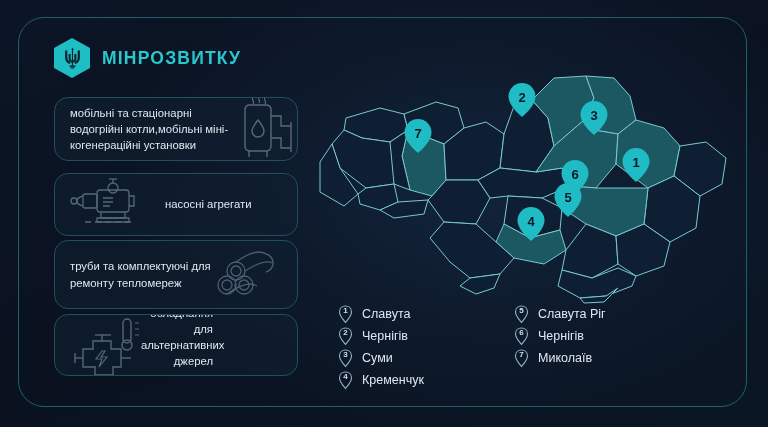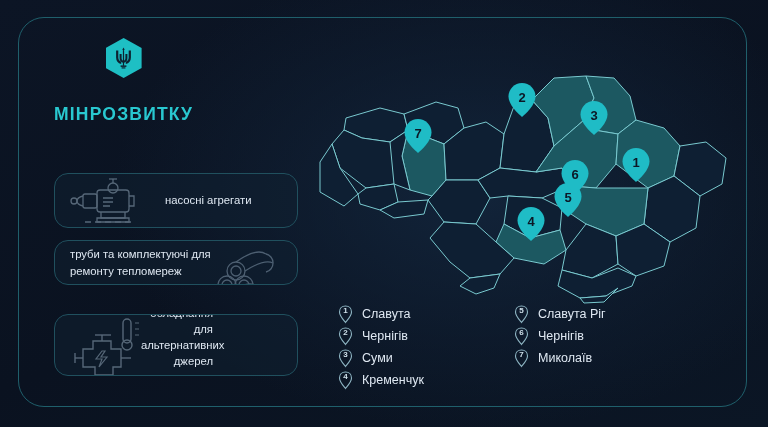--- a/index.html
+++ b/index.html
@@ -22,21 +22,21 @@
     left: 18px; top: 17px;
     width: 729px; height: 390px;
     border: 1px solid #1f5f6b;
     border-radius: 26px;
     pointer-events: none;
   }
 
   
   #brand {
     position: absolute; left: 54px; top: 38px;
-    display: flex; align-items: center; gap: 26px; flex-direction: column;
+    display: flex; align-items: center; gap: 12px;
   }
   .hexlogo {
     width: 36px; height: 40px; position: relative;
     display: flex; align-items: center; justify-content: center;
   }
   .hexlogo .hexbg {
     position: absolute; inset: 0;
     background: #1ebfc4;
     clip-path: polygon(50% 0%, 100% 25%, 100% 75%, 50% 100%, 0% 75%, 0% 25%);
   }
@@ -68,25 +68,25 @@
   }
   .card .cicon {
     position: absolute;
     z-index: 1;
     opacity: 0.5;
   }
   #card1 { top: 97px;  height: 64px; }
   #card1 .ctext { padding-left: 15px; width: 185px; }
   #card1 .cicon { right: -4px; top: -6px; }
 
-  #card2 { top: 173px; height: 55px; }
+  #card2 { top: 173px; height: 63px; }
   #card2 .ctext { padding-left: 110px; }
   #card2 .cicon { left: 8px; top: 4px; }
 
-  #card3 { top: 240px; height: 45px; }
+  #card3 { top: 240px; height: 69px; }
   #card3 .ctext { padding-left: 15px; width: 175px; }
   #card3 .cicon { right: 6px; top: 6px; }
 
   #card4 { top: 314px; height: 62px; }
   #card4 .ctext { padding-left: 86px; width: 158px; text-align: right; }
   #card4 .cicon { left: 6px; top: -6px; }
 
   
   #map { position: absolute; left: 318px; top: 72px; width: 440px; height: 232px; }
   #map svg { width: 100%; height: 100%; display: block; }
@@ -134,20 +134,34 @@
           <path d="M4.6 6.9 h2 v4.3 c0 1.4 0.6 2.1 1.9 2.5 v2.2 C5.9 15.3 4.6 13.8 4.6 11.2 Z"></path>
           <path d="M12.4 6.9 h-2 v4.3 c0 1.4 -0.6 2.1 -1.9 2.5 v2.2 c2.6 -0.6 3.9 -2.1 3.9 -4.7 Z"></path>
           <path d="M5.6 18.4 h5.8 v1.5 h-5.8 Z"></path>
           <path d="M6.6 20.3 h3.8 v1.2 h-3.8 Z"></path>
         </g>
       </svg>
     </span>
     <span id="brand-title">МІНРОЗВИТКУ</span>
   </div>
 
+  <div class="card" id="card1">
+    <span class="cicon">
+      <svg width="92" height="76" viewBox="0 0 92 76" fill="none" stroke="#9fb4c6" stroke-width="1.4">
+        <path d="M36 18c0-3 2-5 5-5h16c3 0 5 2 5 5v36c0 3-2 5-5 5H41c-3 0-5-2-5-5z"></path>
+        <path d="M49 28c4 5 6 8 6 11a6 6 0 0 1-12 0c0-3 2-6 6-11z"></path>
+        <path d="M62 24h10v10h10"></path>
+        <path d="M62 46h10v10h10"></path>
+        <path d="M82 30v30"></path>
+        <path d="M40 59v6M58 59v6"></path>
+        <path d="M44 6c-2 2 2 3 0 6M50 5c-2 2 2 3 0 6M56 6c-2 2 2 3 0 6" stroke-width="1.2"></path>
+      </svg>
+    </span>
+    <span class="ctext">мобільні та стаціонарні водогрійні котли,мобільні міні-когенераційні установки</span>
+  </div>
 
   <div class="card" id="card2">
     <span class="cicon">
       <svg width="92" height="48" viewBox="0 0 92 48" fill="none" stroke="#9fb4c6" stroke-width="1.3">
         <rect x="34" y="12" width="32" height="22" rx="3"></rect>
         <circle cx="50" cy="10" r="5"></circle>
         <path d="M50 5V1"></path>
         <path d="M46 1h8"></path>
         <rect x="20" y="16" width="14" height="14" rx="2"></rect>
         <path d="M20 18c-4 1-6 3-6 5s2 4 6 5"></path>

